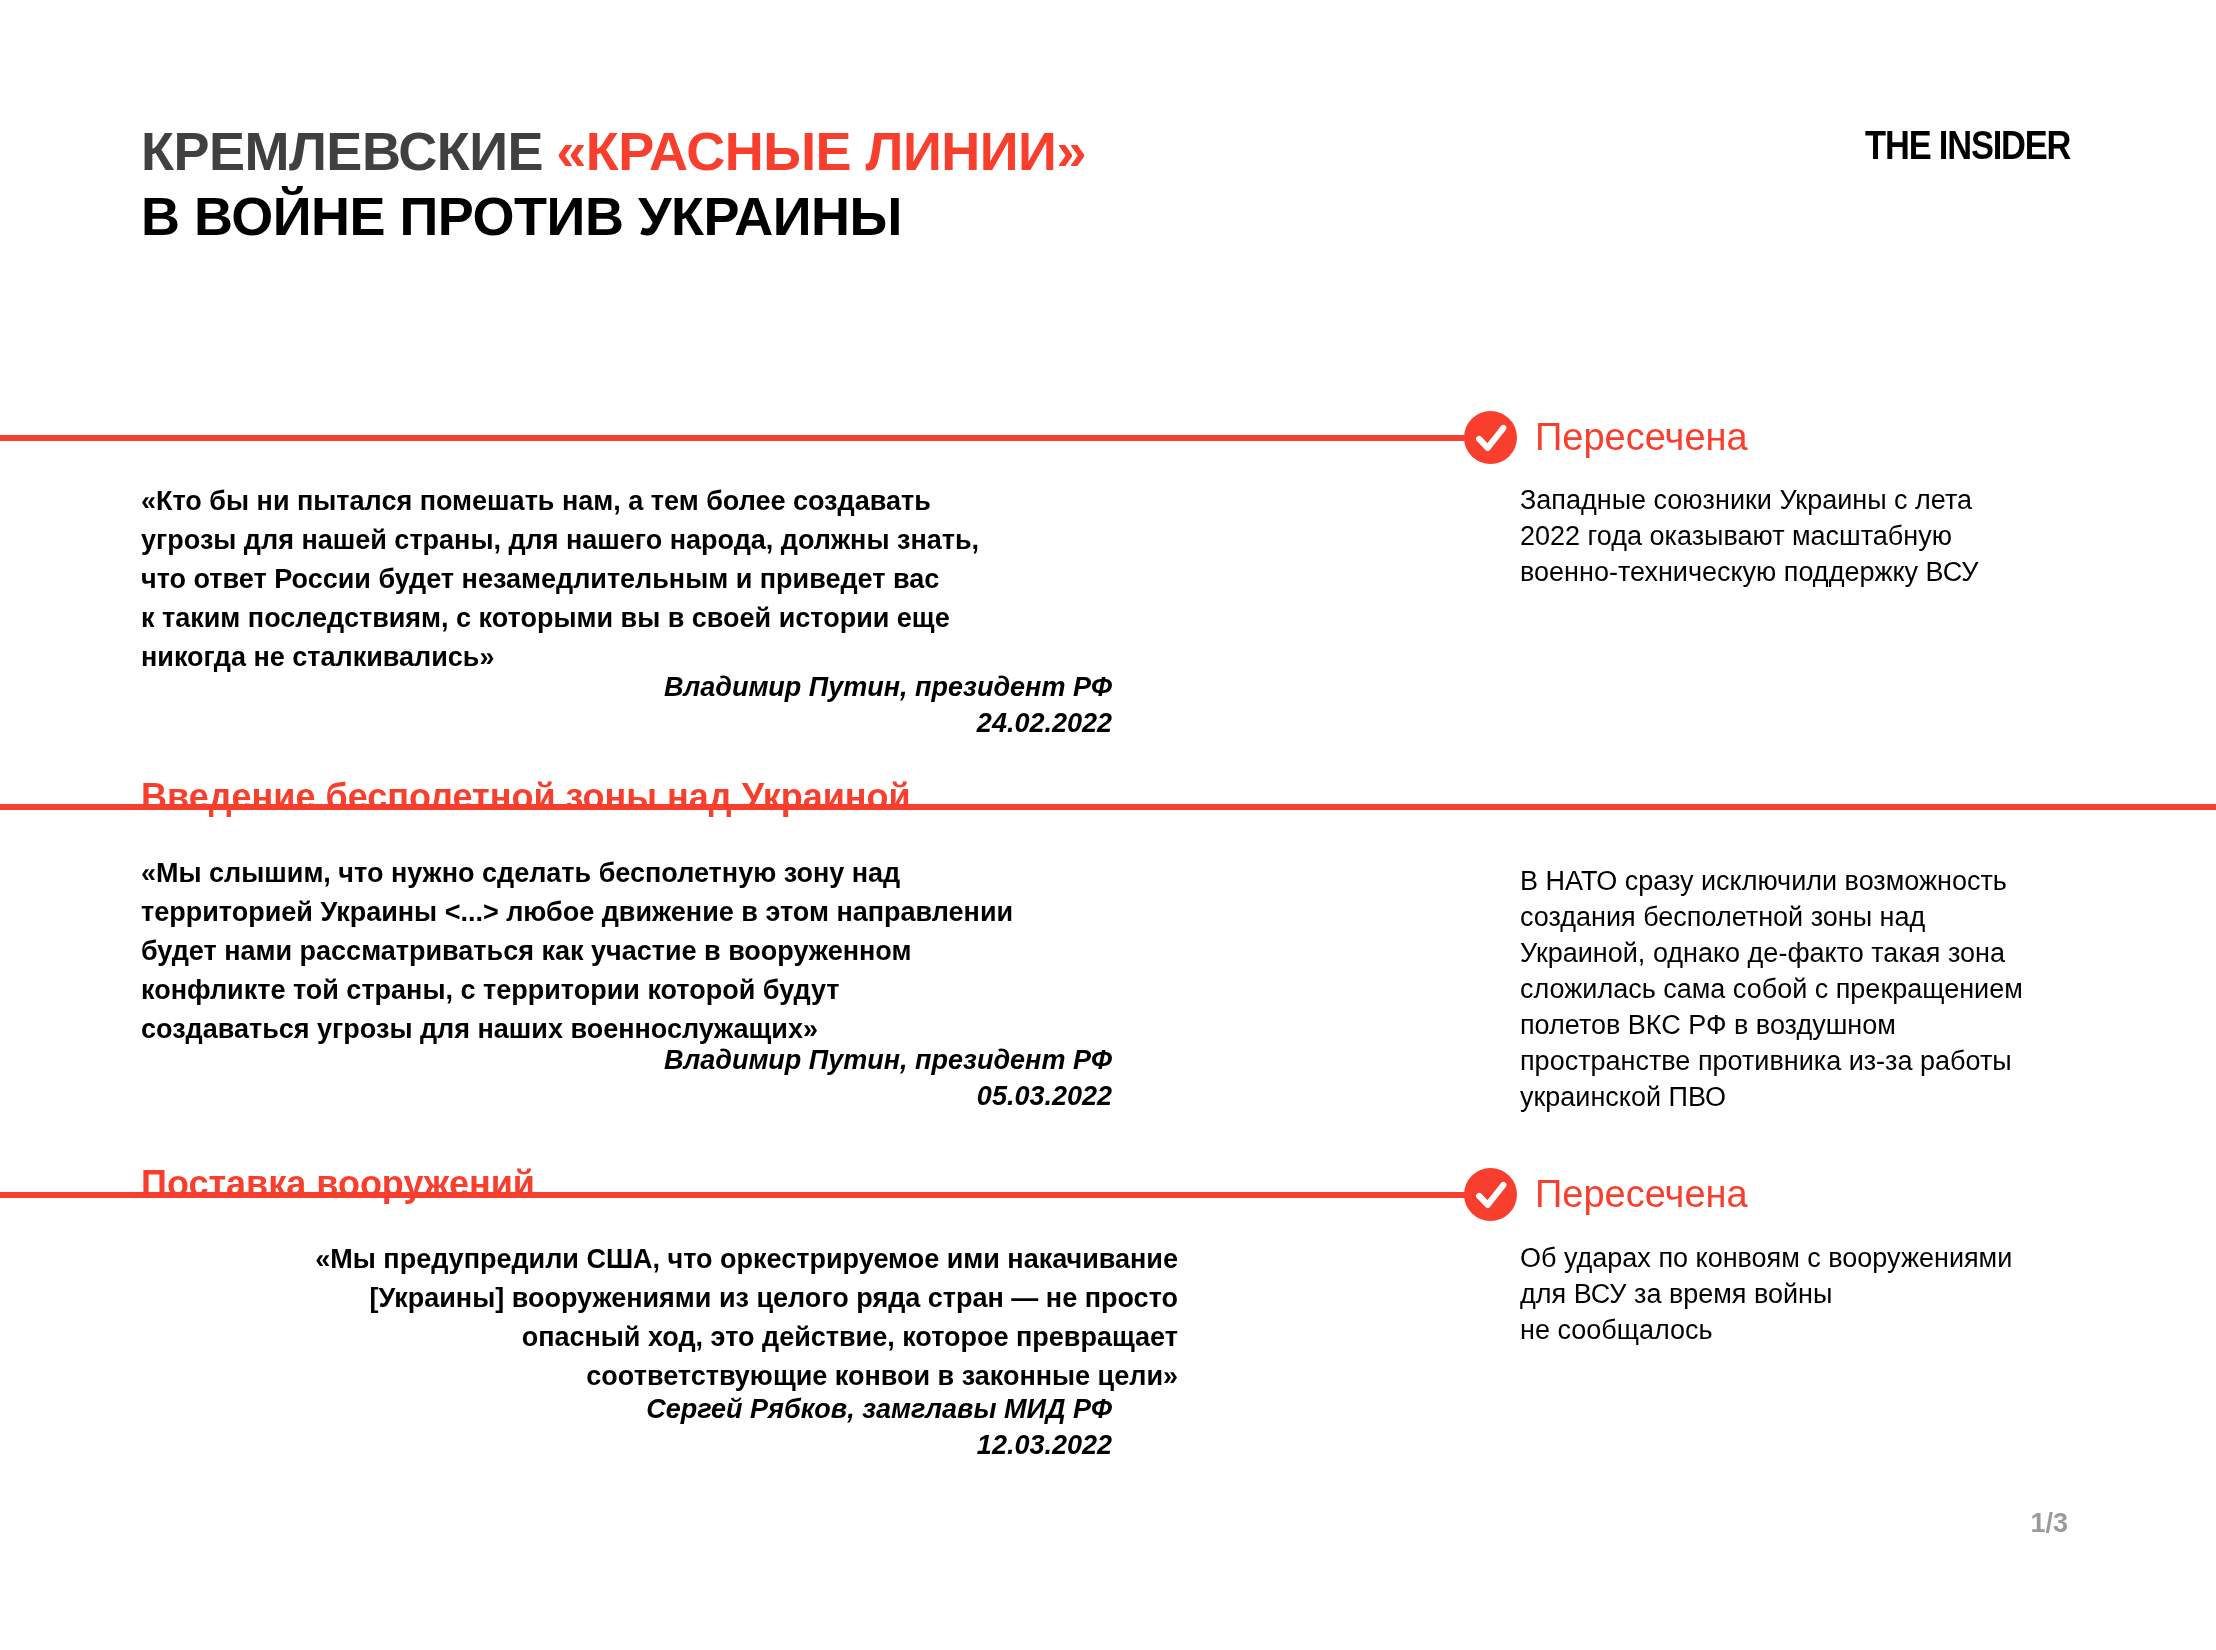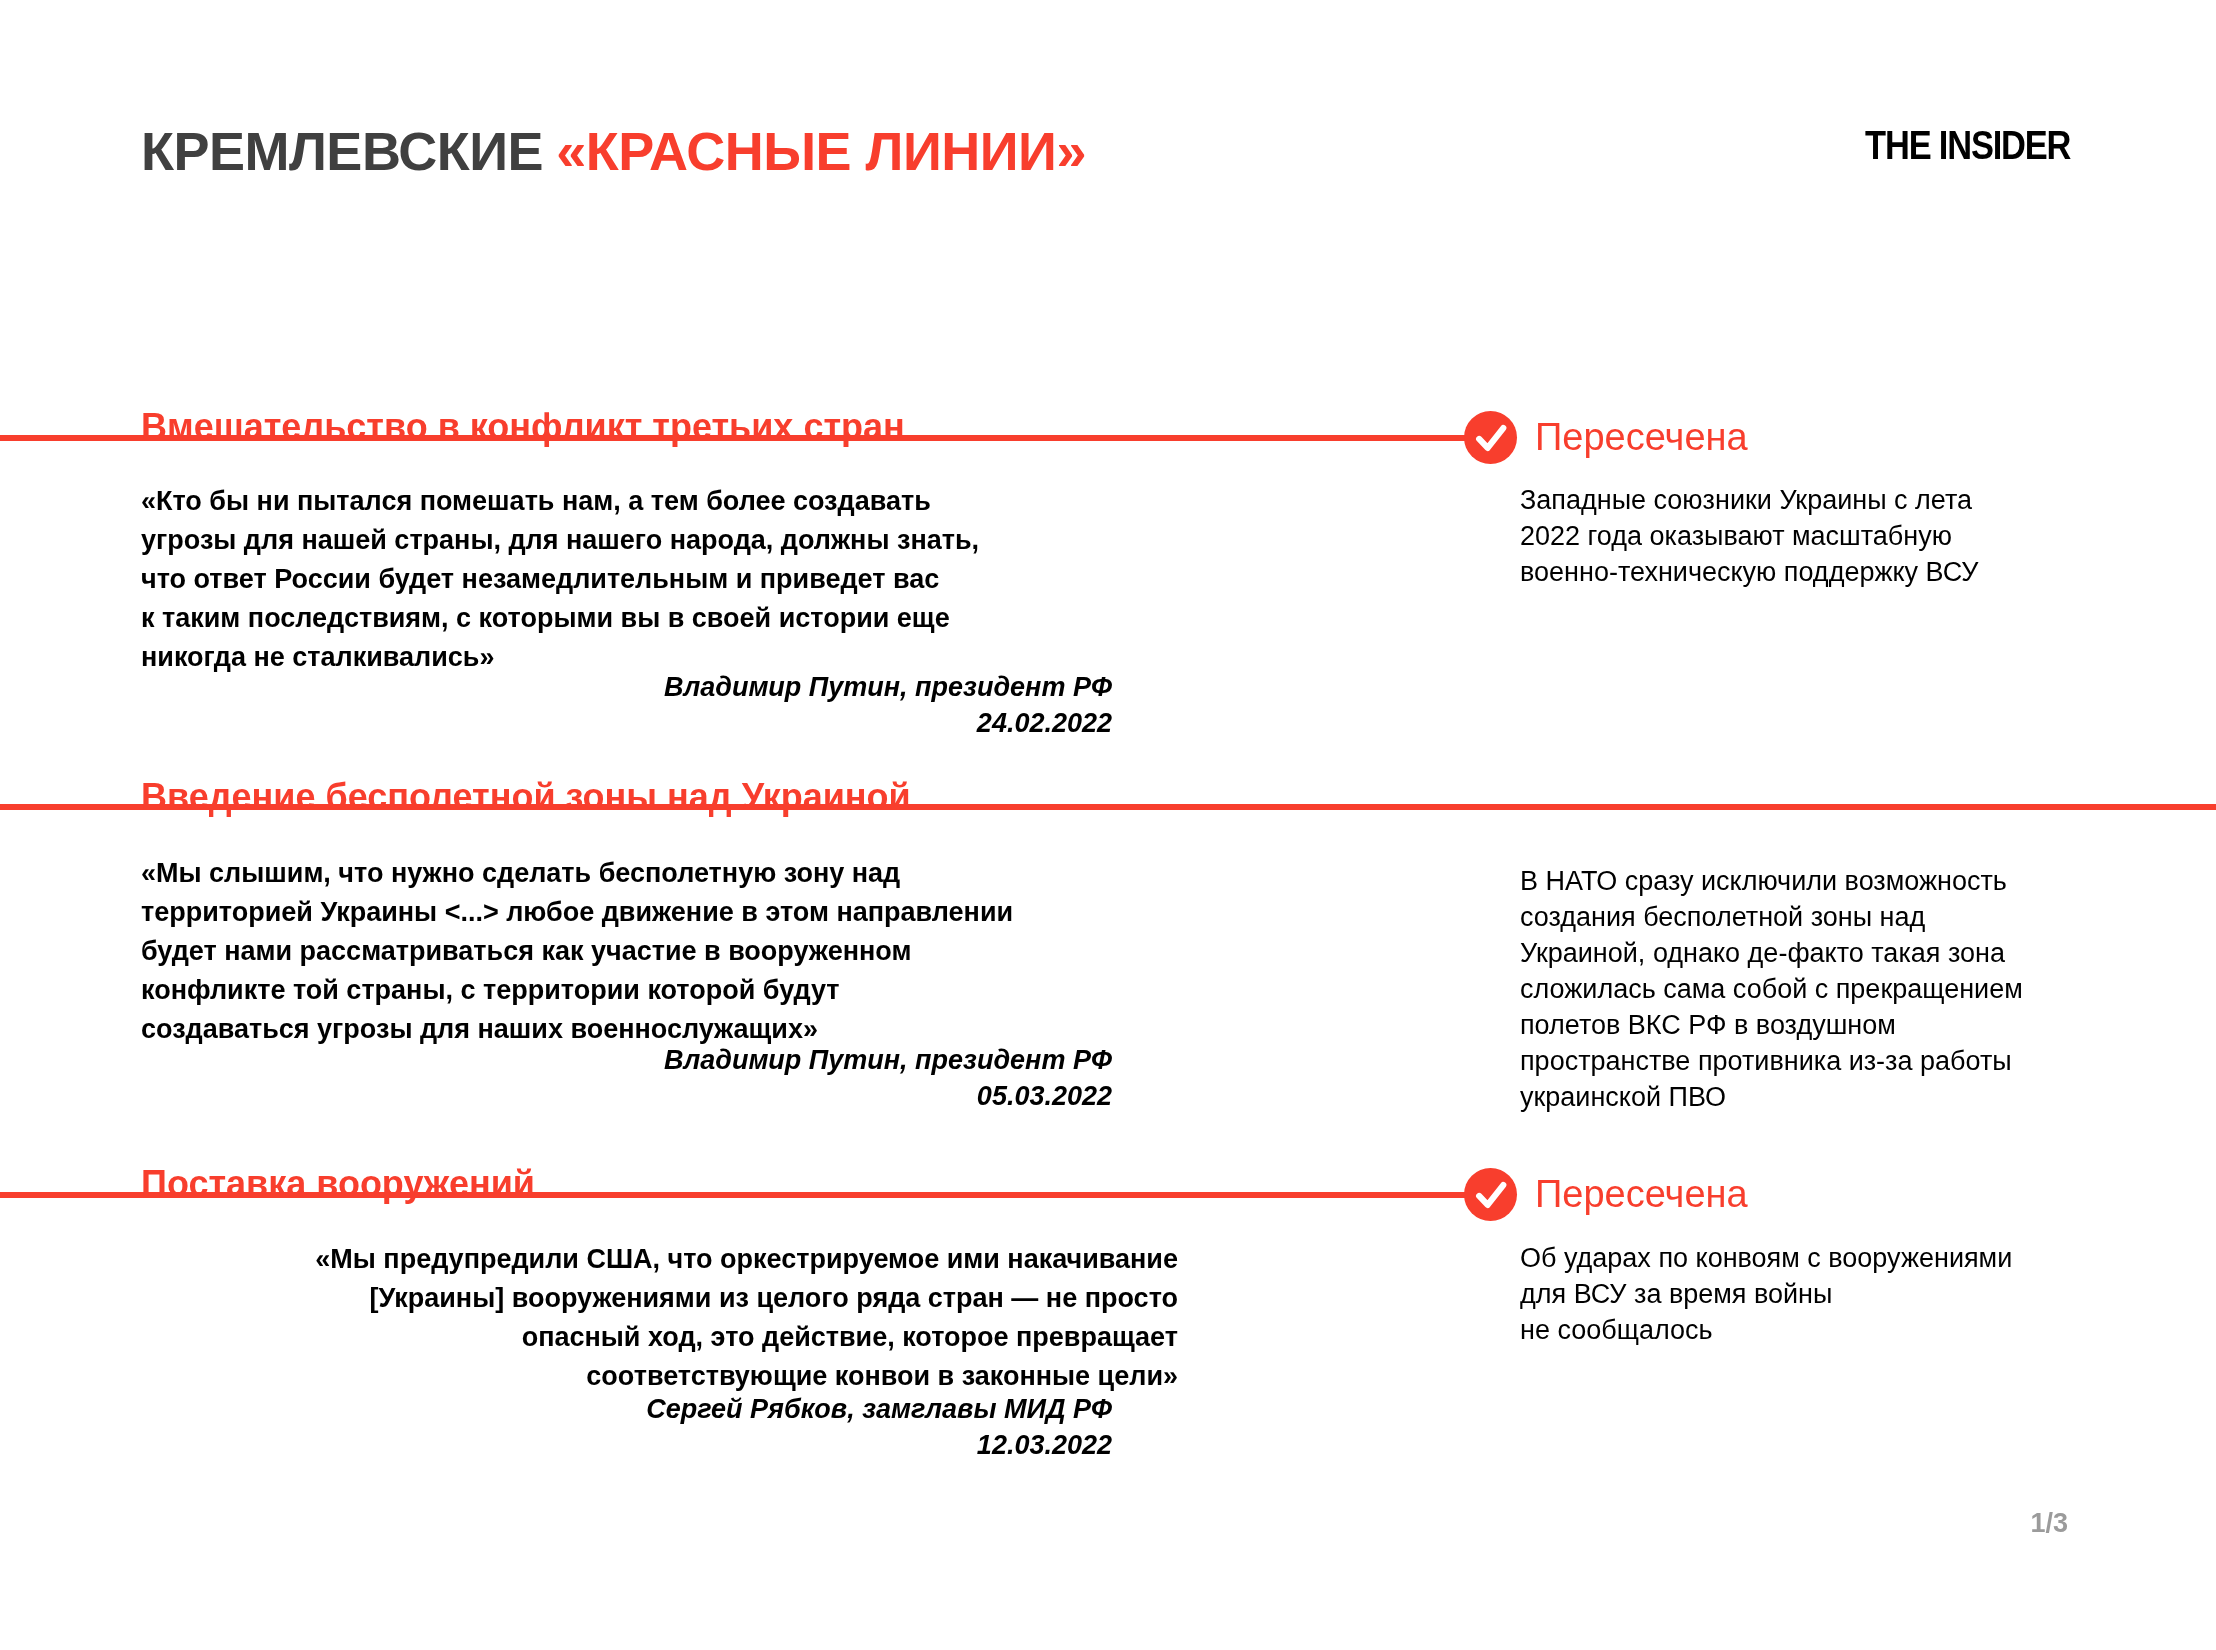--- a/index.html
+++ b/index.html
@@ -151,25 +151,25 @@
     color: #9B9B9B;
   }
 </style>
 </head>
 <body>
 
 <div class="page">
 
   <h1 class="title">
     <span class="t-black">КРЕМЛЕВСКИЕ</span><span class="t-red">«КРАСНЫЕ ЛИНИИ»</span>
+    <span class="t-line2">В ВОЙНЕ ПРОТИВ УКРАИНЫ</span>
   </h1>
   <div class="logo">THE INSIDER</div>
 
   <div class="redline l1"></div>
-  <h2 class="heading h1">Вмешательство в конфликт третьих стран</h2>
   <div class="quote q1">«Кто бы ни пытался помешать нам, а тем более создавать
 угрозы для нашей страны, для нашего народа, должны знать,
 что ответ России будет незамедлительным и приведет вас
 к таким последствиям, с которыми вы в своей истории еще
 никогда не сталкивались»</div>
   <div class="attrib a1">
     <div>Владимир Путин, президент РФ</div>
     <div>24.02.2022</div>
   </div>
   <div class="badge b1">

